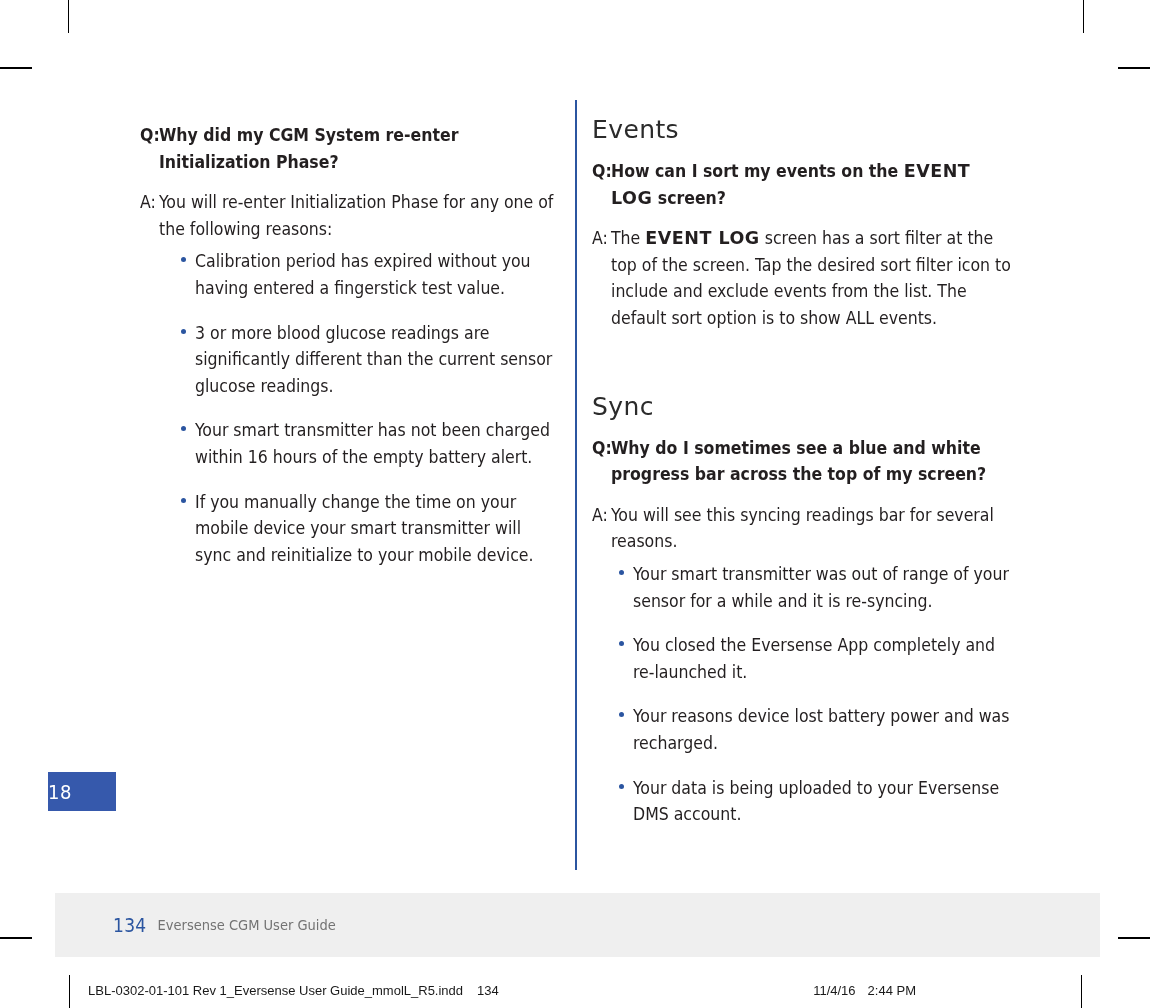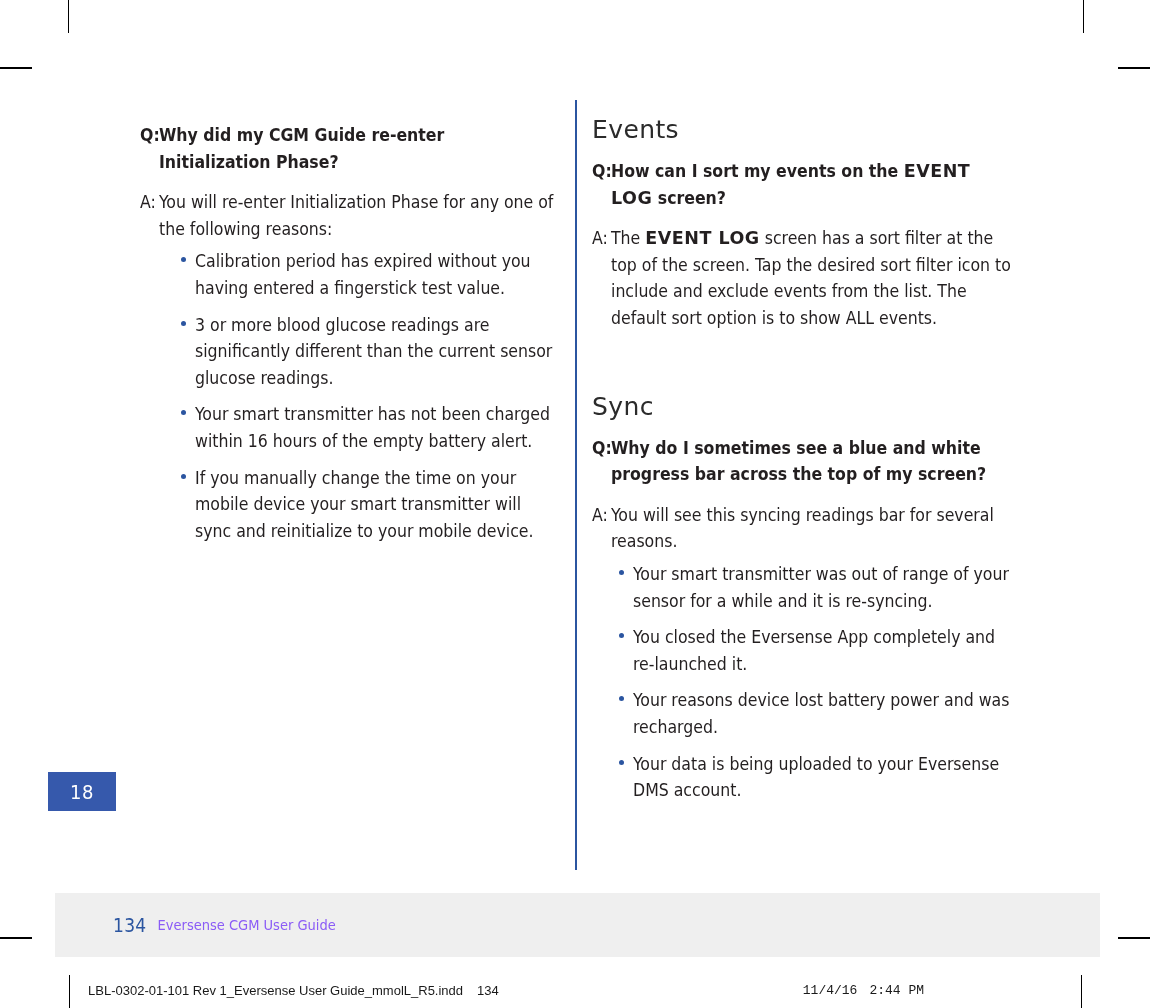--- a/index.html
+++ b/index.html
@@ -81,21 +81,21 @@
     font-family: "DejaVu Sans Condensed", "DejaVu Sans", sans-serif;
     font-stretch: condensed;
     font-size: 17.5px;
     line-height: 1.52;
     color: #231f20;
   }
   #col-right ul.bullets { margin-left: 27px; }
   ul.bullets li {
     position: relative;
     padding-left: 14px;
-    margin-top: 10px;
+    margin-top: 18px;
   }
   ul.bullets li:first-child { margin-top: 0; }
   ul.bullets li::before {
     content: "";
     position: absolute;
     left: 0; top: 9px;
     width: 5px; height: 5px;
     border-radius: 50%;
     background: #2b55a0;
   }
@@ -106,21 +106,21 @@
     left: 48px; top: 772px;
     width: 68px; height: 39px;
     background: #3659ac;
     color: #ffffff;
     font-family: "DejaVu Sans Condensed", "DejaVu Sans", sans-serif;
     font-stretch: condensed;
     font-size: 20px;
     font-weight: 400;
     display: flex;
     align-items: center;
-    justify-content: center;
+    justify-content: flex-start;
     letter-spacing: 0.5px;
   }
 
   
   .footer-band {
     position: absolute;
     left: 55px; top: 893px;
     width: 1045px; height: 64px;
     background: #efefef;
     display: flex;
@@ -129,21 +129,21 @@
   .footer-pageno {
     margin-left: 58px;
     color: #2b55a0;
     font-family: "DejaVu Sans Condensed", "DejaVu Sans", sans-serif;
     font-stretch: condensed;
     font-size: 19px;
     letter-spacing: 0.3px;
   }
   .footer-title {
     margin-left: 11px;
-    color: #8b5cf6;
+    color: #737373;
     font-family: "DejaVu Sans Condensed", "DejaVu Sans", sans-serif;
     font-stretch: condensed;
     font-size: 14.5px;
   }
 
   
   .statusbar {
     position: absolute;
     left: 0; top: 975px;
     width: 984px; height: 33px;
@@ -158,22 +158,22 @@
     position: absolute;
     left: 88px; top: 8px;
     font-family: "Liberation Sans", sans-serif;
     font-size: 13px;
     color: #1a1a1a;
     white-space: nowrap;
   }
   .status-left .folio { margin-left: 14px; }
   .status-right {
     position: absolute;
-    right: 60px; top: 8px;
-    font-family: Liberation Mono, monospace;
+    right: 68px; top: 8px;
+    font-family: Liberation Sans, sans-serif;
     font-size: 13px;
     color: #1a1a1a;
     white-space: nowrap;
   }
   .status-right .time { margin-left: 12px; }
 </style>
 </head>
 <body>
 
 <div id="page">
@@ -184,21 +184,21 @@
   <div class="crop crop-h" style="left:1118px; top:67px; width:32px;"></div>
   <div class="crop crop-h" style="left:0px; top:937px; width:32px;"></div>
   <div class="crop crop-h" style="left:1118px; top:937px; width:32px;"></div>
 
   <div class="col-divider"></div>
 
   <div class="column" id="col-left">
 
     <div class="qa q">
       <span class="tag">Q:</span>
-      <span class="body">Why did my CGM Guide re-enter Initialization Phase?</span>
+      <span class="body">Why did my CGM System re-enter Initialization Phase?</span>
     </div>
 
     <div class="qa a">
       <span class="tag">A:</span>
       <span class="body">You will re-enter Initialization Phase for any one of the following reasons:</span>
     </div>
 
     <ul class="bullets">
       <li>Calibration period has expired without you having entered a fingerstick test value.</li>
       <li>3 or more blood glucose readings are significantly different than the current sensor glucose readings.</li>

